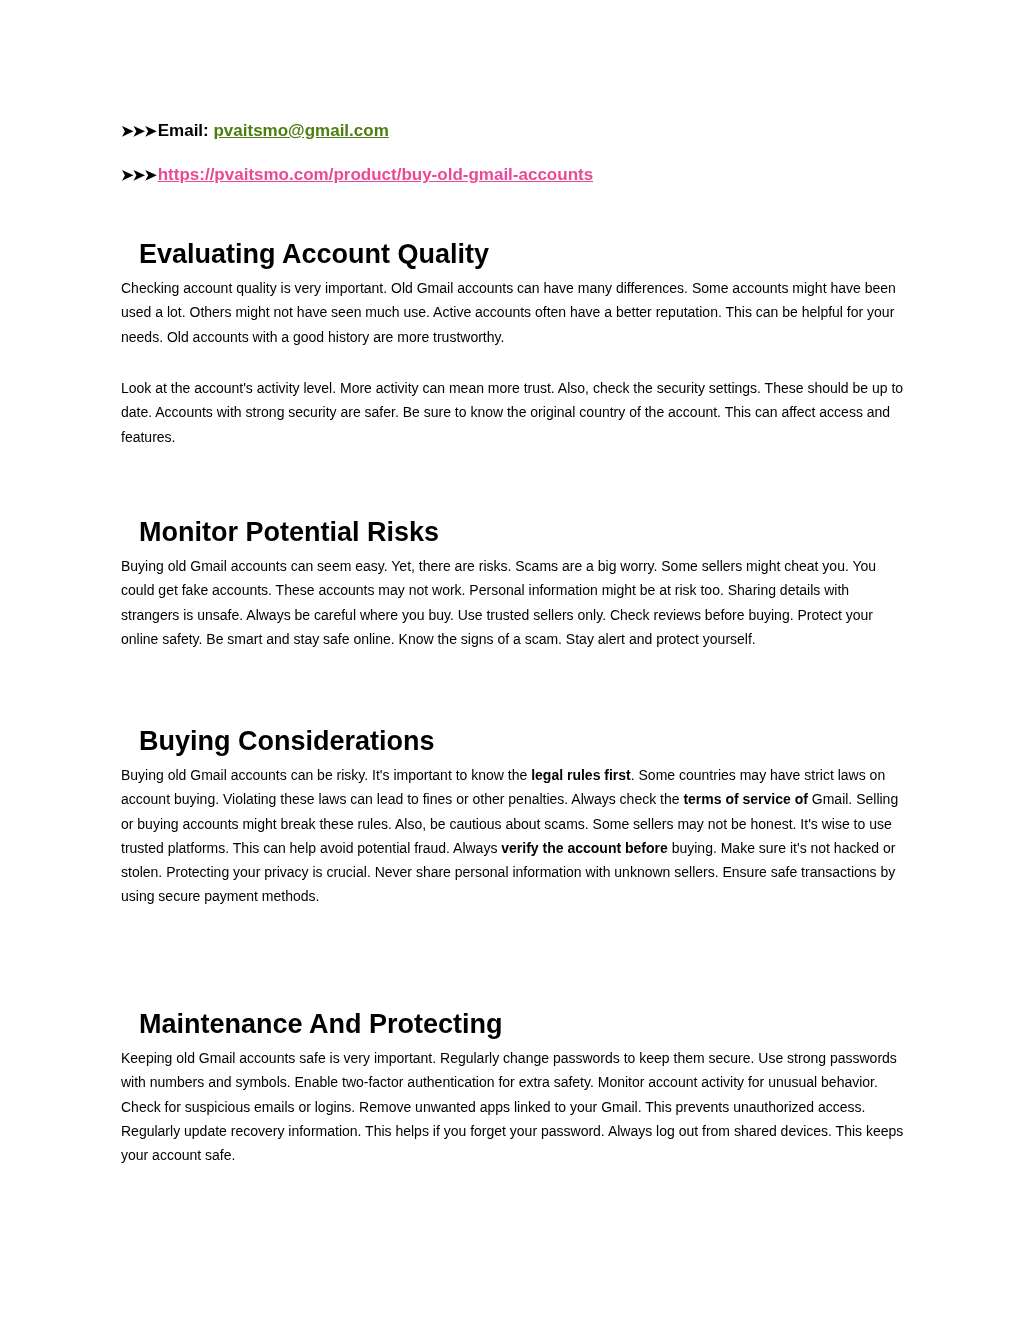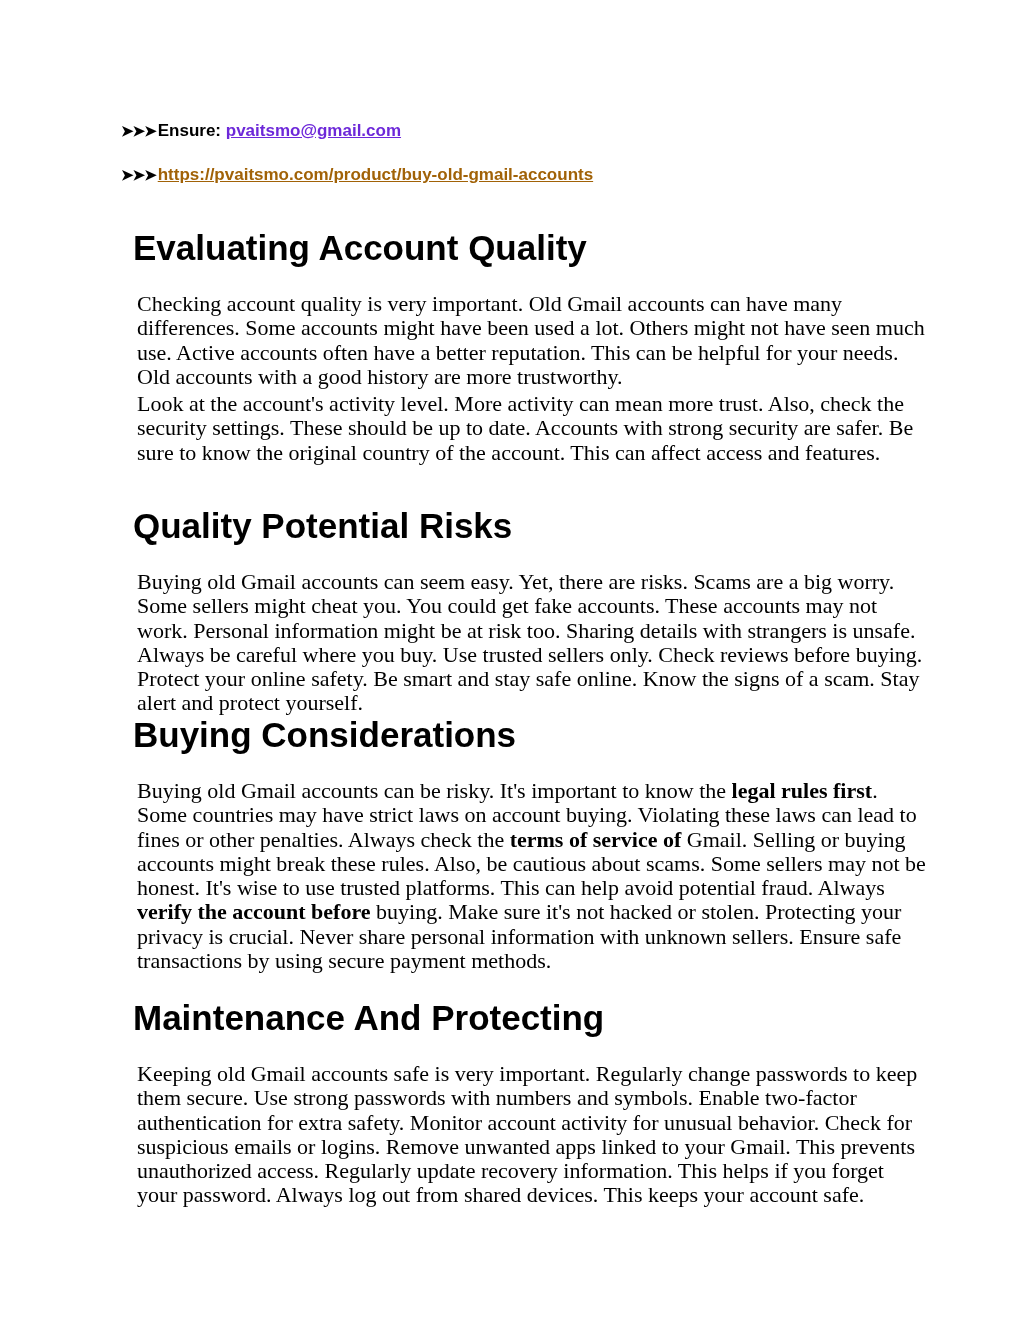--- a/index.html
+++ b/index.html
@@ -35,56 +35,55 @@
       margin-right: 2px;
     }
     .link {
       color: #1155cc;
       text-decoration: underline;
       cursor: pointer;
     }
     .h {
       position: absolute;
       left: 0;
-      margin: 12px;
-      font-size: 35px;
+      margin: 18px;
+      font-size: 27px;
       font-weight: bold;
       line-height: 32px;
       white-space: nowrap;
     }
     .p {
       position: absolute;
       left: 0;
-      margin: 16px;
+      margin: 0;
       width: 790px;
-      font-size: 22px;
+      font-size: 14px;
       line-height: 24.3px;
-      font-family: Liberation Serif, serif;
     }
     .p b { font-weight: bold; }
   </style>
 </head>
 <body>
 
 <div class="page">
 
   <div class="link-line" style="top:121px;">
-    <span class="arrows">➤➤➤</span><span>Ensure:</span>
-    <a class="link" style="color: #6d28d9;">pvaitsmo@gmail.com</a>
+    <span class="arrows">➤➤➤</span><span>Email:</span>
+    <a class="link" style="color: #4d7c0f;">pvaitsmo@gmail.com</a>
   </div>
 
   <div class="link-line" style="top:165px;">
-    <span class="arrows">➤➤➤</span><a class="link" style="color: #a16207; text-align: center;">https://pvaitsmo.com/product/buy-old-gmail-accounts</a>
+    <span class="arrows">➤➤➤</span><a class="link" style="color: #ec4899; text-align: center;">https://pvaitsmo.com/product/buy-old-gmail-accounts</a>
   </div>
 
   <h2 class="h" style="top:220px;">Evaluating Account Quality</h2>
   <p class="p" style="top:276px;">Checking account quality is very important. Old Gmail accounts can have many differences. Some accounts might have been used a lot. Others might not have seen much use. Active accounts often have a better reputation. This can be helpful for your needs. Old accounts with a good history are more trustworthy.</p>
   <p class="p" style="top:376px;">Look at the account's activity level. More activity can mean more trust. Also, check the security settings. These should be up to date. Accounts with strong security are safer. Be sure to know the original country of the account. This can affect access and features.</p>
 
-  <h2 class="h" style="top:498px;">Quality Potential Risks</h2>
+  <h2 class="h" style="top:498px;">Monitor Potential Risks</h2>
   <p class="p" style="top:554px;">Buying old Gmail accounts can seem easy. Yet, there are risks. Scams are a big worry. Some sellers might cheat you. You could get fake accounts. These accounts may not work. Personal information might be at risk too. Sharing details with strangers is unsafe. Always be careful where you buy. Use trusted sellers only. Check reviews before buying. Protect your online safety. Be smart and stay safe online. Know the signs of a scam. Stay alert and protect yourself.</p>
 
   <h2 class="h" style="top:707px;">Buying Considerations</h2>
   <p class="p" style="top:763px;"><span>Buying old Gmail accounts can be risky. It's important to know the </span><b>legal rules first</b><span>. Some countries may have strict laws on account buying. Violating these laws can lead to fines or other penalties. Always check the </span><b>terms of service of</b><span> Gmail. Selling or buying accounts might break these rules. Also, be cautious about scams. Some sellers may not be honest. It's wise to use trusted platforms. This can help avoid potential fraud. Always </span><b>verify the account before</b><span> buying. Make sure it's not hacked or stolen. Protecting your privacy is crucial. Never share personal information with unknown sellers. Ensure safe transactions by using secure payment methods.</span></p>
 
   <h2 class="h" style="top:990px;">Maintenance And Protecting</h2>
   <p class="p" style="top:1046px;">Keeping old Gmail accounts safe is very important. Regularly change passwords to keep them secure. Use strong passwords with numbers and symbols. Enable two-factor authentication for extra safety. Monitor account activity for unusual behavior. Check for suspicious emails or logins. Remove unwanted apps linked to your Gmail. This prevents unauthorized access. Regularly update recovery information. This helps if you forget your password. Always log out from shared devices. This keeps your account safe.</p>
 
 </div>
 

